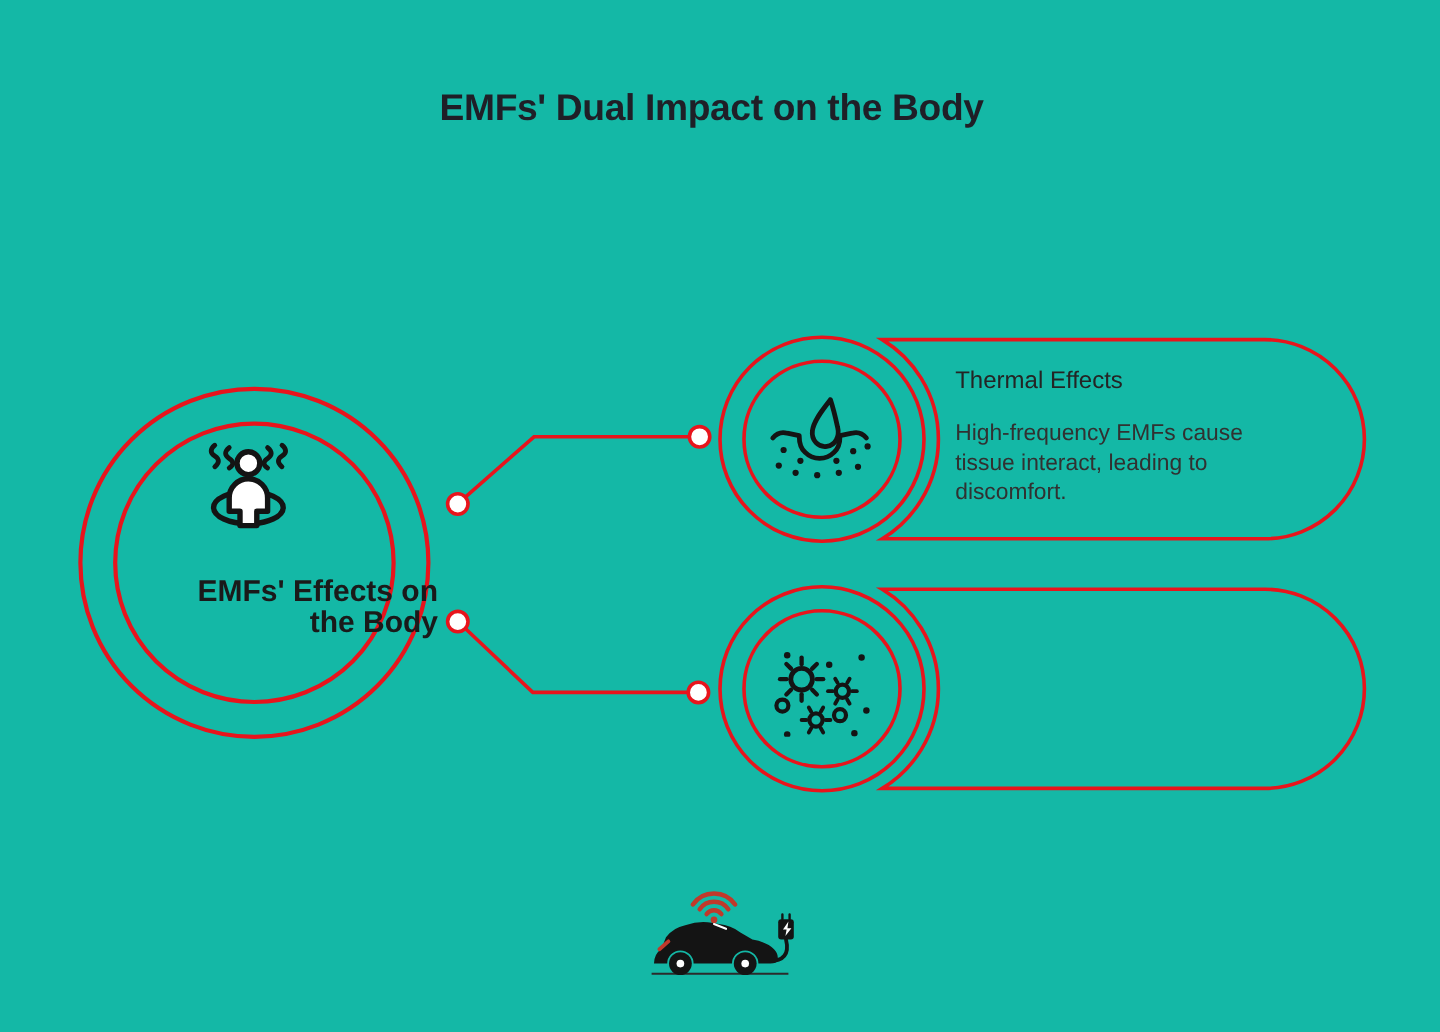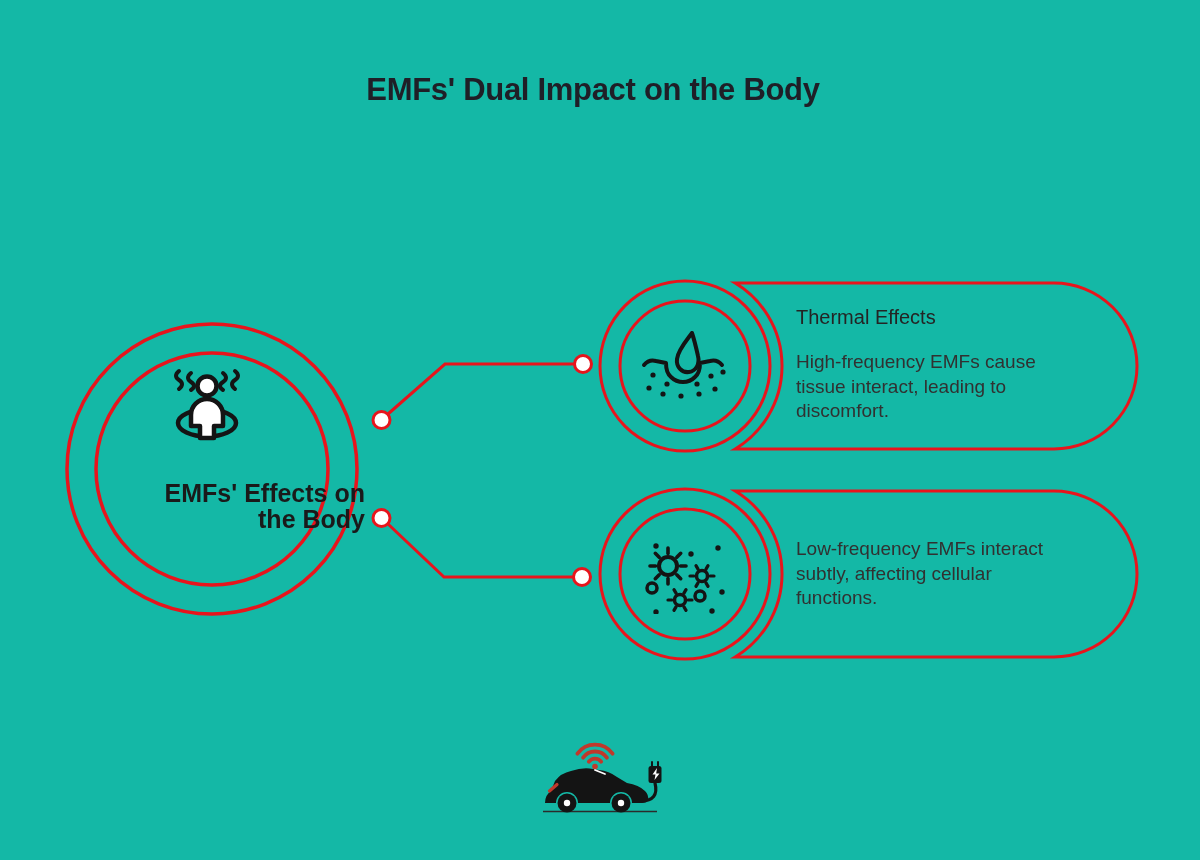--- a/index.html
+++ b/index.html
@@ -156,23 +156,20 @@
   </svg>
 
   <div class="pill-text pill-text-1">
     <div class="pill-heading">Thermal Effects</div>
     <div class="pill-body">High-frequency EMFs cause
 tissue interact, leading to
 discomfort.</div>
   </div>
 
   <div class="pill-text pill-text-2">
-    <div class="pill-body">Low-frequency EMFs interact
-subtly, affecting cellular
-functions.</div>
   </div>
 
   <svg class="icon-box" style="left:535px;top:737px" width="140" height="80" viewBox="0 0 140 80">
 
     <g stroke="var(--logo-red)" fill="none" stroke-width="3.8" stroke-linecap="round">
       <path d="M53.9 24.7 A7.5 7.5 0 0 1 66.1 24.7"></path>
       <path d="M48.1 20.7 A14.5 14.5 0 0 1 71.9 20.7"></path>
       <path d="M42.4 16.7 A21.5 21.5 0 0 1 77.6 16.7"></path>
     </g>
     <circle cx="60" cy="29.5" r="2.8" fill="var(--logo-red)"></circle>

